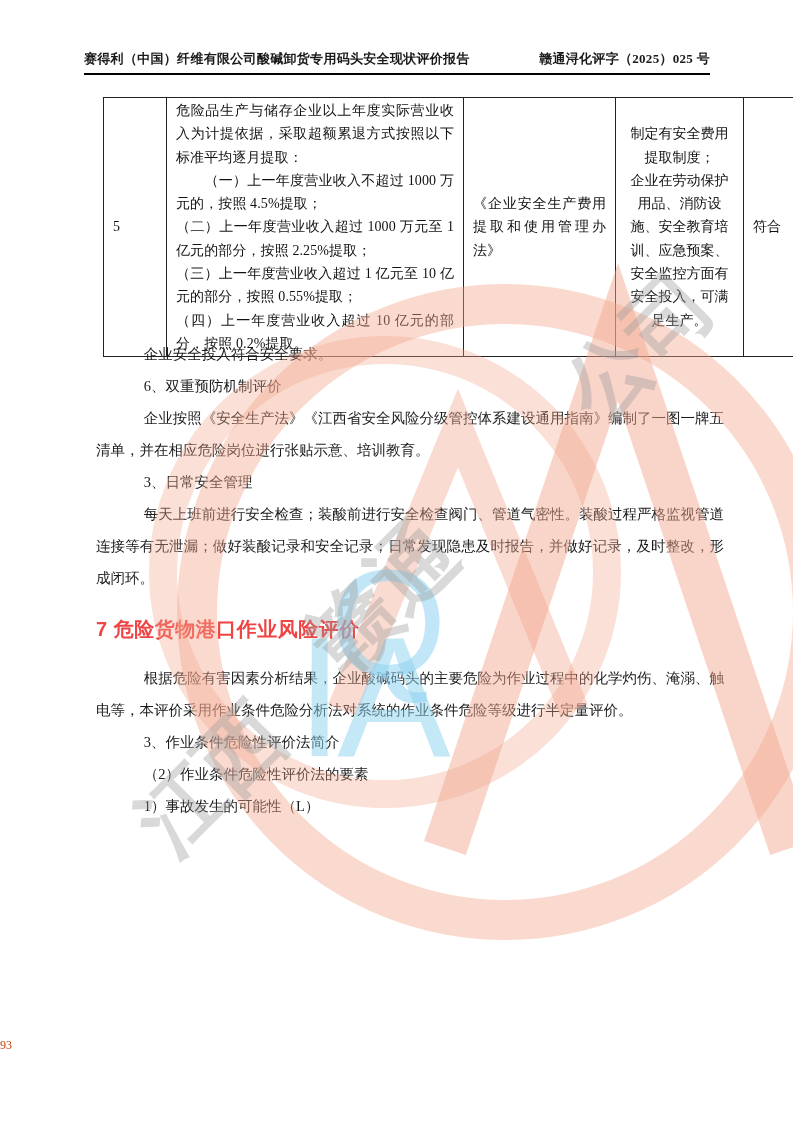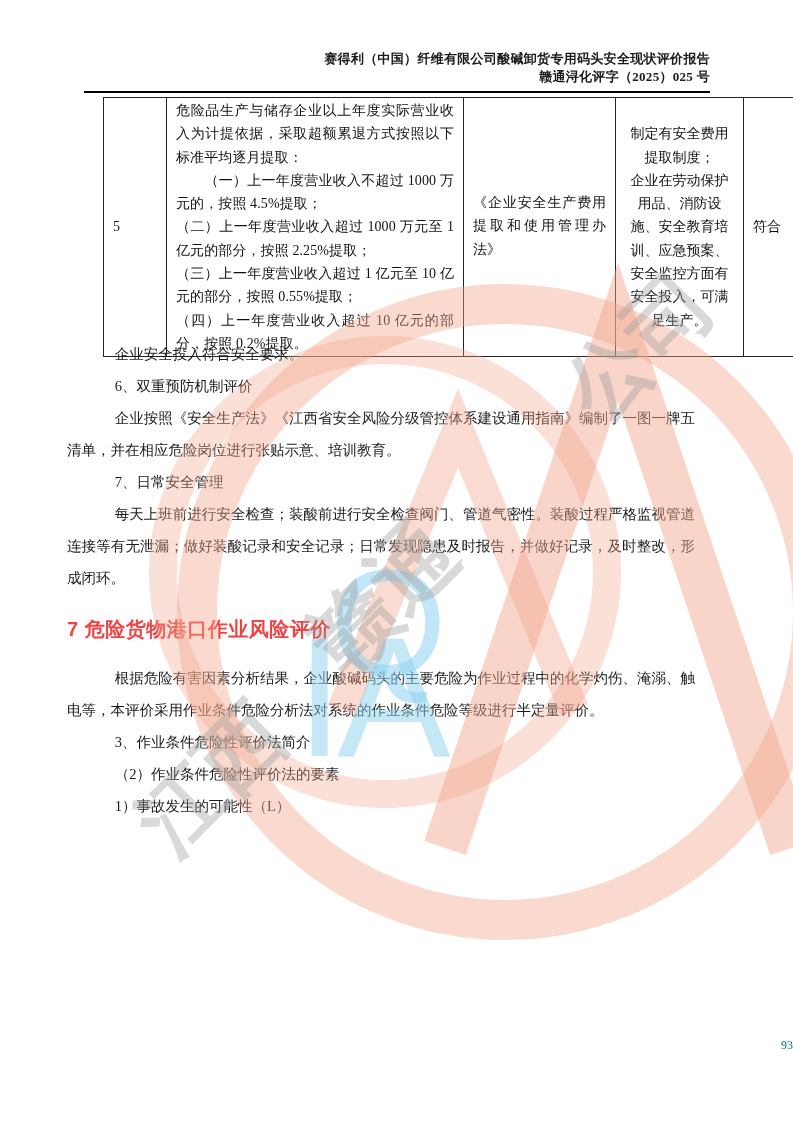--- a/index.html
+++ b/index.html
@@ -8,55 +8,55 @@
     font-family:"Liberation Serif","DejaVu Serif",serif;color:#1a1a1a;
     position:relative;
   }
   .page{position:absolute;inset:0;background:#ffffff;}
 
   
   .hdr{
     position:absolute;top:50px;left:84px;width:626px;
     display:flex;justify-content:space-between;align-items:flex-end;
     border-bottom:2px solid #000;padding-bottom:5px;
-    font-size:13px;font-weight:bold;letter-spacing:.3px;white-space:nowrap;flex-direction:column;
+    font-size:13px;font-weight:bold;letter-spacing:.3px;white-space:nowrap;
   }
 
   
   table.cmp{
     position:absolute;top:97px;left:103px;width:607px;
     border-collapse:collapse;table-layout:fixed;
     font-size:14px;line-height:23.3px;color:#111;
   }
   table.cmp td{
     border:1px solid #222;padding:1px 9px;vertical-align:middle;
     overflow:hidden;
   }
   td.c-idx{width:44px;text-align:left;padding-left:5px;}
   td.c-req{width:278px;vertical-align:top;white-space:pre-wrap;text-align:justify;letter-spacing:.1px;}
-  td.c-basis{width:133px;text-align:justify;font-family:Liberation Mono, monospace;}
+  td.c-basis{width:133px;text-align:justify;}
   td.c-impl{width:109px;white-space:pre-wrap;text-align:center;}
   td.c-res{width:43px;text-align:left;padding:1px 1px;}
 
   
   .content{
-    position:absolute;top:338px;left:67px;width:628px;
+    position:absolute;top:338px;left:96px;width:628px;
     font-size:14.5px;line-height:32px;text-align:justify;
   }
   .content p{margin:0;text-indent:3.3em;}
   h2.sec{
     margin:20px 0 18px 0;text-indent:0;
     font-family:"Liberation Sans","DejaVu Sans",sans-serif;
     font-size:20px;font-weight:bold;color:#ef4444;line-height:30px;letter-spacing:.5px;
   }
 
   
   .footer{
     position:absolute;top:1038px;left:0;width:100%;
-    text-align:right;font-size:12px;color:#0f766e;
+    text-align:left;font-size:12px;color:#c2410c;
   }
 
   
   .wm{position:absolute;inset:0;pointer-events:none;z-index:3;}
   .wm svg{position:absolute;left:0;top:0;}
   .wm-txt{
     position:absolute;font-family:"Liberation Sans","DejaVu Sans",sans-serif;
     user-select:none;white-space:nowrap;
   }
   .wm-q  {left:330px;top:548px;font-size:150px;line-height:1;color:rgba(140,210,240,.55);}
@@ -90,21 +90,21 @@
 企业在劳动保护用品、消防设施、安全教育培训、应急预案、安全监控方面有安全投入，可满足生产。</td>
         <td class="c-res">符合</td>
       </tr>
     </tbody>
   </table>
 
   <div class="content">
     <p>企业安全投入符合安全要求。</p>
     <p>6、双重预防机制评价</p>
     <p>企业按照《安全生产法》《江西省安全风险分级管控体系建设通用指南》编制了一图一牌五清单，并在相应危险岗位进行张贴示意、培训教育。</p>
-    <p>7、日常安全管理</p>
+    <p>3、日常安全管理</p>
     <p>每天上班前进行安全检查；装酸前进行安全检查阀门、管道气密性。装酸过程严格监视管道连接等有无泄漏；做好装酸记录和安全记录；日常发现隐患及时报告，并做好记录，及时整改，形成闭环。</p>
 
     <h2 class="sec">7 危险货物港口作业风险评价</h2>
 
     <p>根据危险有害因素分析结果，企业酸碱码头的主要危险为作业过程中的化学灼伤、淹溺、触电等，本评价采用作业条件危险分析法对系统的作业条件危险等级进行半定量评价。</p>
     <p>3、作业条件危险性评价法简介</p>
     <p>（2）作业条件危险性评价法的要素</p>
     <p>1）事故发生的可能性（L）</p>
   </div>
 

